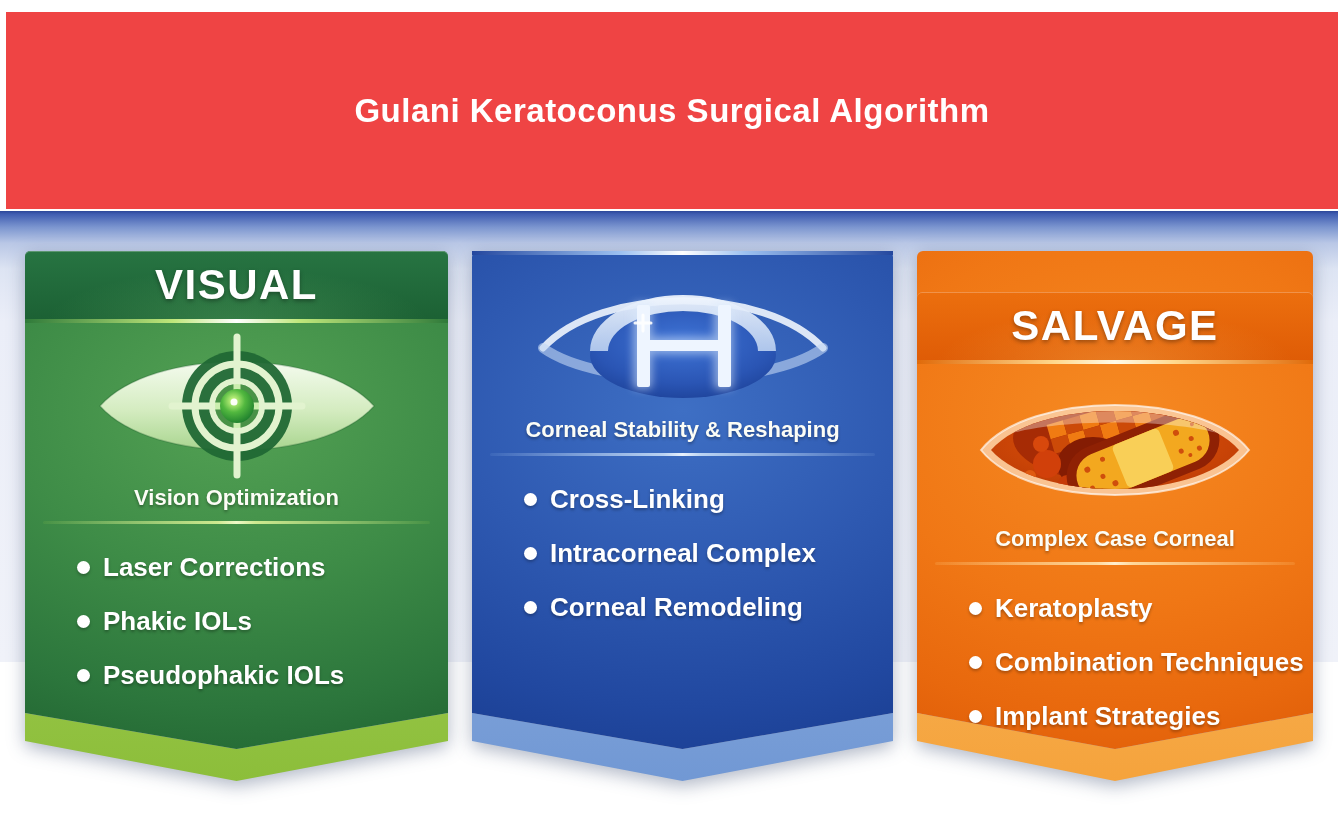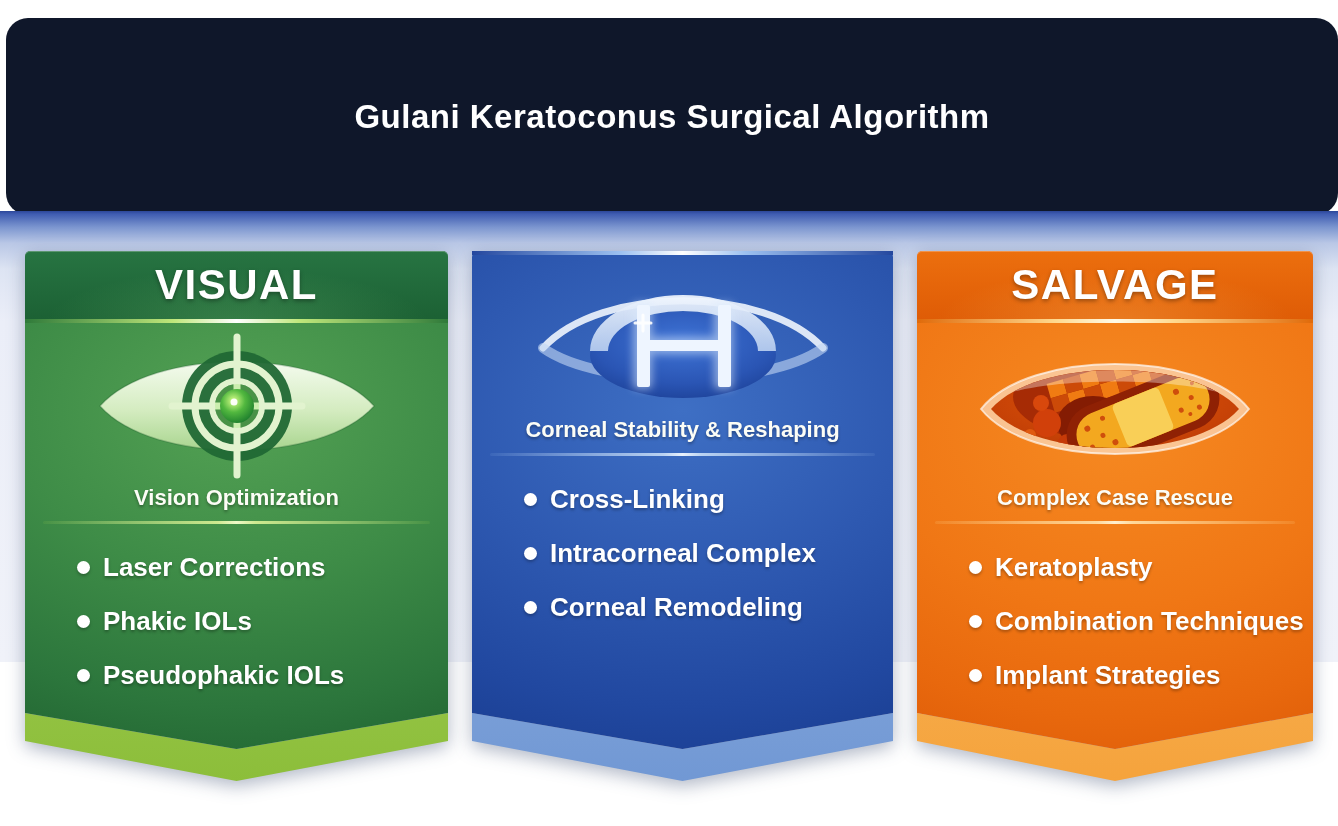--- a/index.html
+++ b/index.html
@@ -1,21 +1,21 @@
 <!DOCTYPE html>
 <html><head>
 <meta charset="utf-8">
 <style>
   html,body{margin:0;padding:0;background:#ffffff;}
   #page{position:relative;width:1338px;height:826px;overflow:hidden;background:#ffffff;
         font-family:"Liberation Sans",sans-serif;}
 
   
-  #top-banner{position:absolute;left:6px;top:18px;width:1332px;height:197px;
-              background:#0f172a;display:flex;align-items:center;justify-content:center;border-radius:22px;}
+  #top-banner{position:absolute;left:6px;top:12px;width:1332px;height:197px;
+              background:#ef4444;display:flex;align-items:center;justify-content:center;}
   #top-banner .title{color:#ffffff;font-size:33px;font-weight:bold;letter-spacing:.5px;}
 
   
   #stage{position:absolute;left:0;top:211px;width:1338px;height:451px;
          background:linear-gradient(180deg,#2c4699 0px,#3f5cb1 3px,#7b95cf 16px,
                     #b9c7e6 32px,#dde4f3 58px,#ebeef8 110px,#f0f2f9 100%);}
 
   
   .card{position:absolute;top:40px;height:530px;filter:drop-shadow(0 5px 9px rgba(25,45,90,.35));}
   .card .main{position:absolute;inset:0;
@@ -53,21 +53,21 @@
   .card-blue .hdr{background:radial-gradient(ellipse 70% 130% at 50% 110%,rgba(100,145,230,.35),transparent 65%),
         linear-gradient(180deg,#223f97 0%,#1a3488 100%);}
   .card-blue .sep{background:linear-gradient(90deg,#24479e 0%,#9cc0f0 35%,#ffffff 50%,#9cc0f0 65%,#24479e 100%);}
   .card-blue .underline{background:linear-gradient(90deg,rgba(120,160,220,.15),#b9d2f2 45%,#e8f1fd 50%,#b9d2f2 55%,rgba(120,160,220,.15));}
   .card-blue .band-light{background:linear-gradient(180deg,#a9c2e9 0%,#7198d4 100%);}
 
   
   .card-orange .main{background:radial-gradient(ellipse 120% 70% at 50% 32%,
         #f68a22 0%,#f07715 50%,#e8680d 80%,#de5c08 100%);}
   .card-orange .hdr{background:radial-gradient(ellipse 70% 130% at 50% 110%,rgba(255,190,90,.35),transparent 65%),
-        linear-gradient(180deg,#ec6f0e 0%,#df5c06 100%);}
+        linear-gradient(180deg,#ec6f0e 0%,#df5c06 100%);margin-top:41px;}
   .card-orange .sep{background:linear-gradient(90deg,#e06a0a 0%,#ffd98e 35%,#fffbe8 50%,#ffd98e 65%,#e06a0a 100%);}
   .card-orange .underline{background:linear-gradient(90deg,rgba(250,190,110,.2),#ffd89a 45%,#ffefcf 50%,#ffd89a 55%,rgba(250,190,110,.2));}
   .card-orange .band-light{background:linear-gradient(180deg,#fbca7e 0%,#f5a33c 100%);}
 
   #card-visual{left:25px;width:423px;}
   #card-structural{left:472px;width:421px;}
   #card-salvage{left:917px;width:396px;}
 </style>
 </head>
 <body>
@@ -238,21 +238,21 @@
                     <circle cx="38" cy="8" r="2.5"></circle>
                   <circle cx="56" cy="12" r="2.5"></circle>
                     <circle cx="58" cy="-13" r="2"></circle>
                     <circle cx="45" cy="15" r="2"></circle>
                 </g>
               </g>
               <path d="M28,64 C78,28 202,28 252,64 C202,46 78,46 28,64 Z" fill="rgba(255,255,255,.35)"></path>
             </g>
           </svg>
         </div>
-        <div class="subtitle">Complex Case Rescue</div>
+        <div class="subtitle">Complex Case Corneal</div>
         <div class="underline"></div>
         <ul class="items">
           <li>Keratoplasty</li>
           <li>Combination Techniques</li>
           <li>Implant Strategies</li>
         </ul>
       </div>
     </div>
 
   </div>

